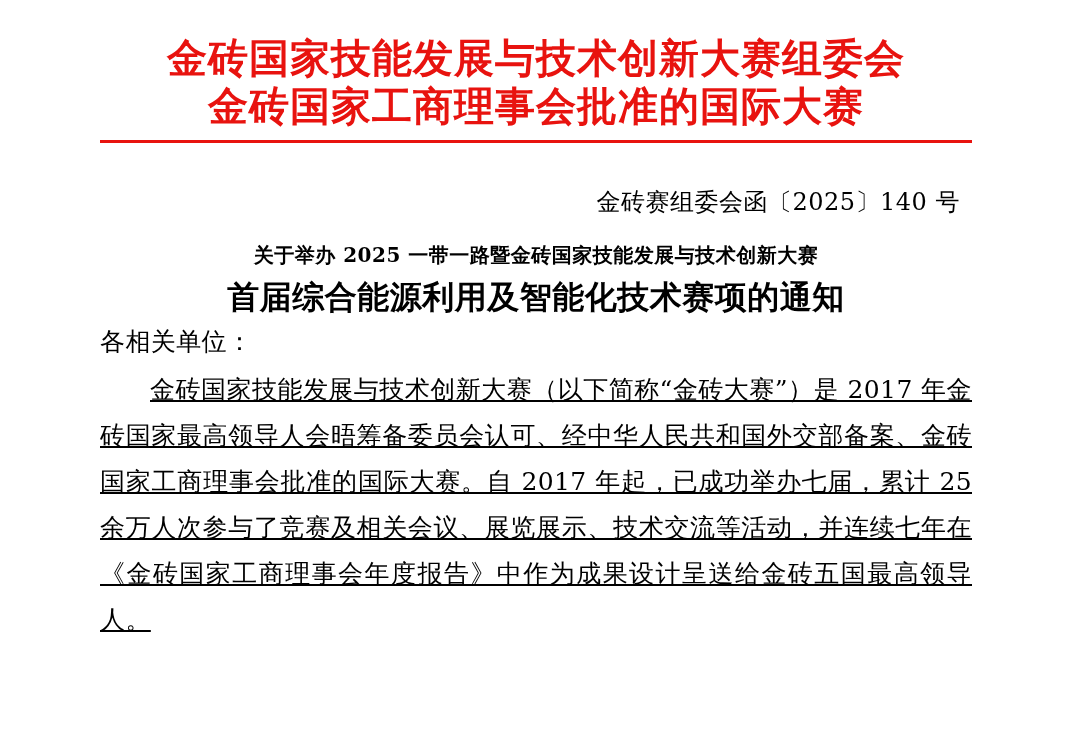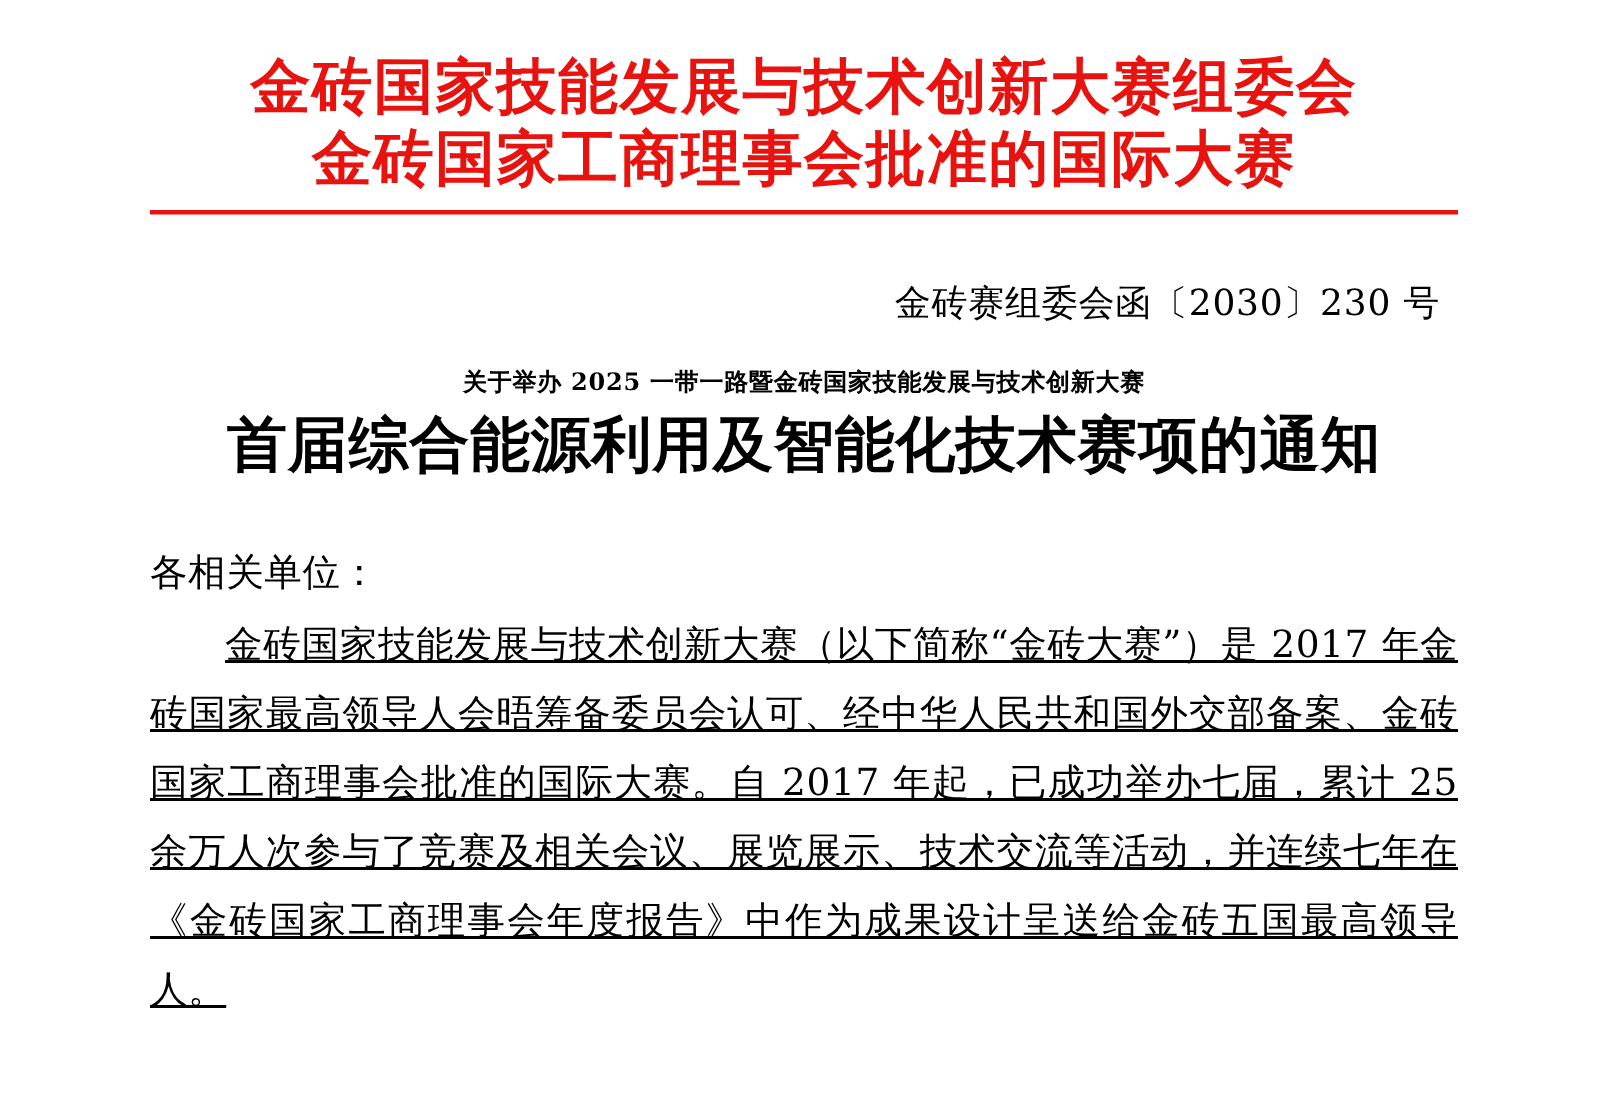--- a/index.html
+++ b/index.html
@@ -52,35 +52,34 @@
     padding-right: 12px;
   }
 
   
   .doc-title {
     margin-top: 18px;
     text-align: center;
     font-weight: bold;
   }
   .doc-title .t1 {
-    font-size: 16px;
+    font-size: 20px;
     line-height: 40px;
     letter-spacing: 0.5px;
     white-space: nowrap;
   }
   .doc-title .t2 {
-    font-size: 40px;
+    font-size: 32px;
     line-height: 44px;
     letter-spacing: 0.5px;
     white-space: nowrap;
   }
 
   
   .body-text {
-    margin-top: 40px;
     font-size: 25px;
     line-height: 46px;
     letter-spacing: 0.4px;
   }
   .salutation {
     margin: 0 0 2px 0;
   }
   .para {
     margin: 0;
     text-indent: 2em;
@@ -93,21 +92,21 @@
 <body>
 
 <div class="page">
 
   <div class="masthead">
     <div class="masthead-line">金砖国家技能发展与技术创新大赛组委会</div>
     <div class="masthead-line">金砖国家工商理事会批准的国际大赛</div>
     <div class="masthead-rule"></div>
   </div>
 
-  <div class="doc-number">金砖赛组委会函〔2030〕230 号</div>
+  <div class="doc-number">金砖赛组委会函〔2025〕140 号</div>
 
   <div class="doc-title">
     <div class="t1">关于举办 2025 一带一路暨金砖国家技能发展与技术创新大赛</div>
     <div class="t2">首届综合能源利用及智能化技术赛项的通知</div>
   </div>
 
   <div class="body-text">
     <p class="salutation">各相关单位：</p>
     <p class="para">金砖国家技能发展与技术创新大赛（以下简称“金砖大赛”）是 2017 年金砖国家最高领导人会晤筹备委员会认可、经中华人民共和国外交部备案、金砖国家工商理事会批准的国际大赛。自 2017 年起，已成功举办七届，累计 25 余万人次参与了竞赛及相关会议、展览展示、技术交流等活动，并连续七年在《金砖国家工商理事会年度报告》中作为成果设计呈送给金砖五国最高领导人。</p>
   </div>

